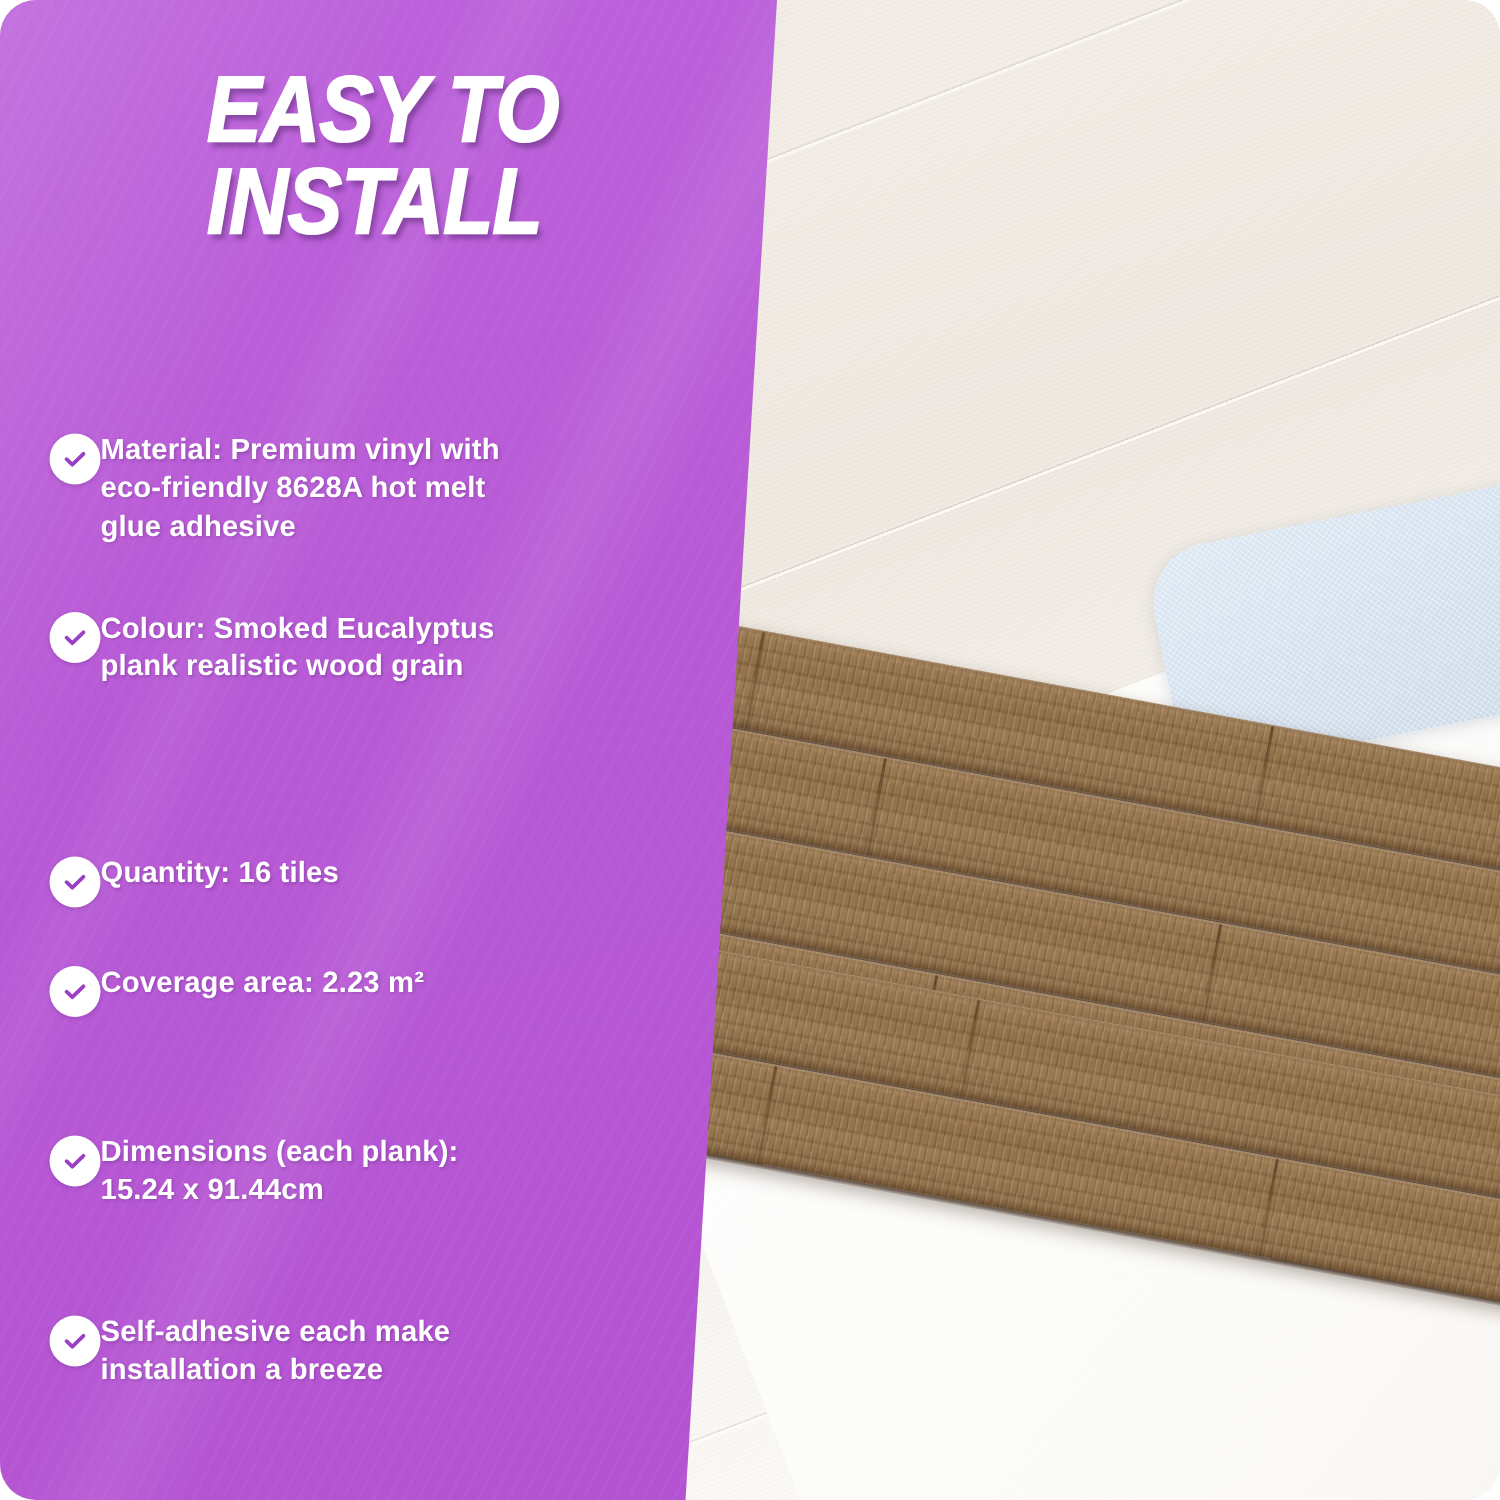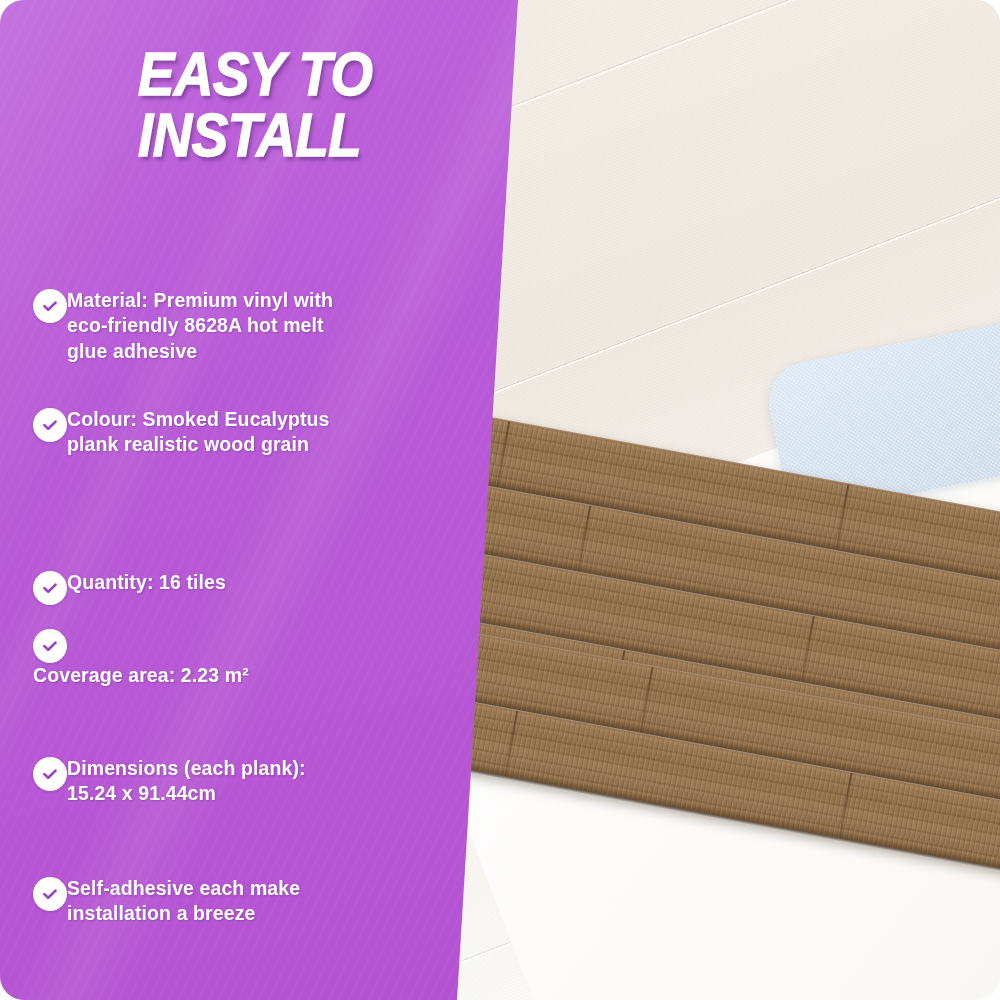--- a/index.html
+++ b/index.html
@@ -251,21 +251,21 @@
 
       <div class="bullet" style="top:546px;margin-top:24px;">
         <span class="check">
           <svg width="18" height="18" viewBox="0 0 24 24">
               <path d="M4.5 12.2 L9.6 17 L19.5 7.4" fill="none" stroke="#9B3FC4" stroke-width="3.4" stroke-linecap="round" stroke-linejoin="round"></path>
             </svg>
         </span>
         <span class="bullet-text">Quantity: 16 tiles</span>
       </div>
 
-      <div class="bullet" style="top:628px;flex-direction:column;">
+      <div class="bullet" style="top:643px;">
         <span class="check">
           <svg width="18" height="18" viewBox="0 0 24 24">
               <path d="M4.5 12.2 L9.6 17 L19.5 7.4" fill="none" stroke="#9B3FC4" stroke-width="3.4" stroke-linecap="round" stroke-linejoin="round"></path>
             </svg>
         </span>
         <span class="bullet-text">Coverage area: 2.23 m²</span>
       </div>
 
       <div class="bullet" style="top:756px;">
         <span class="check">

